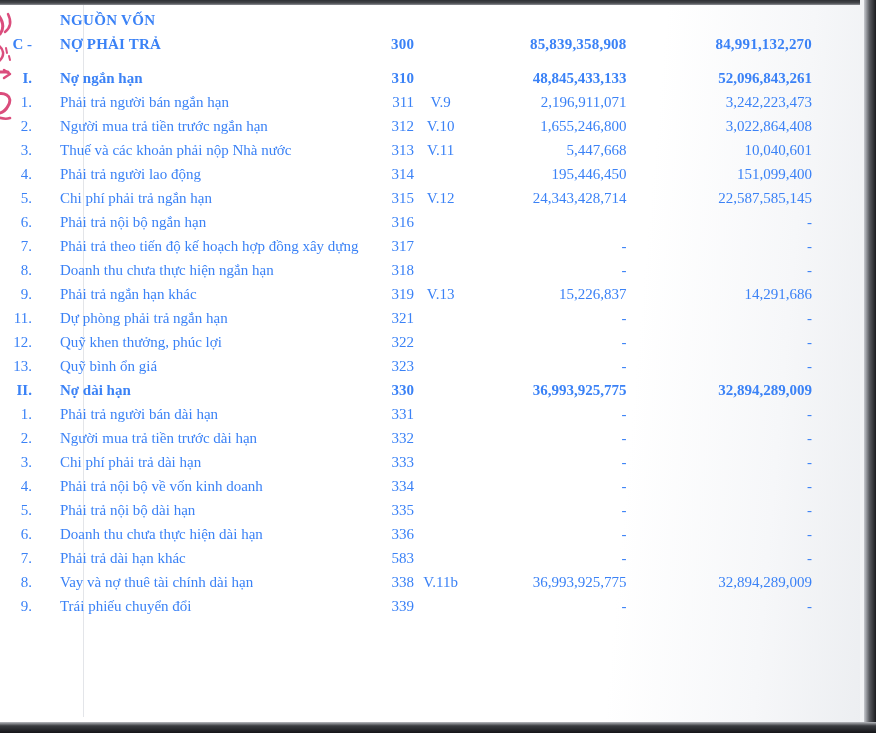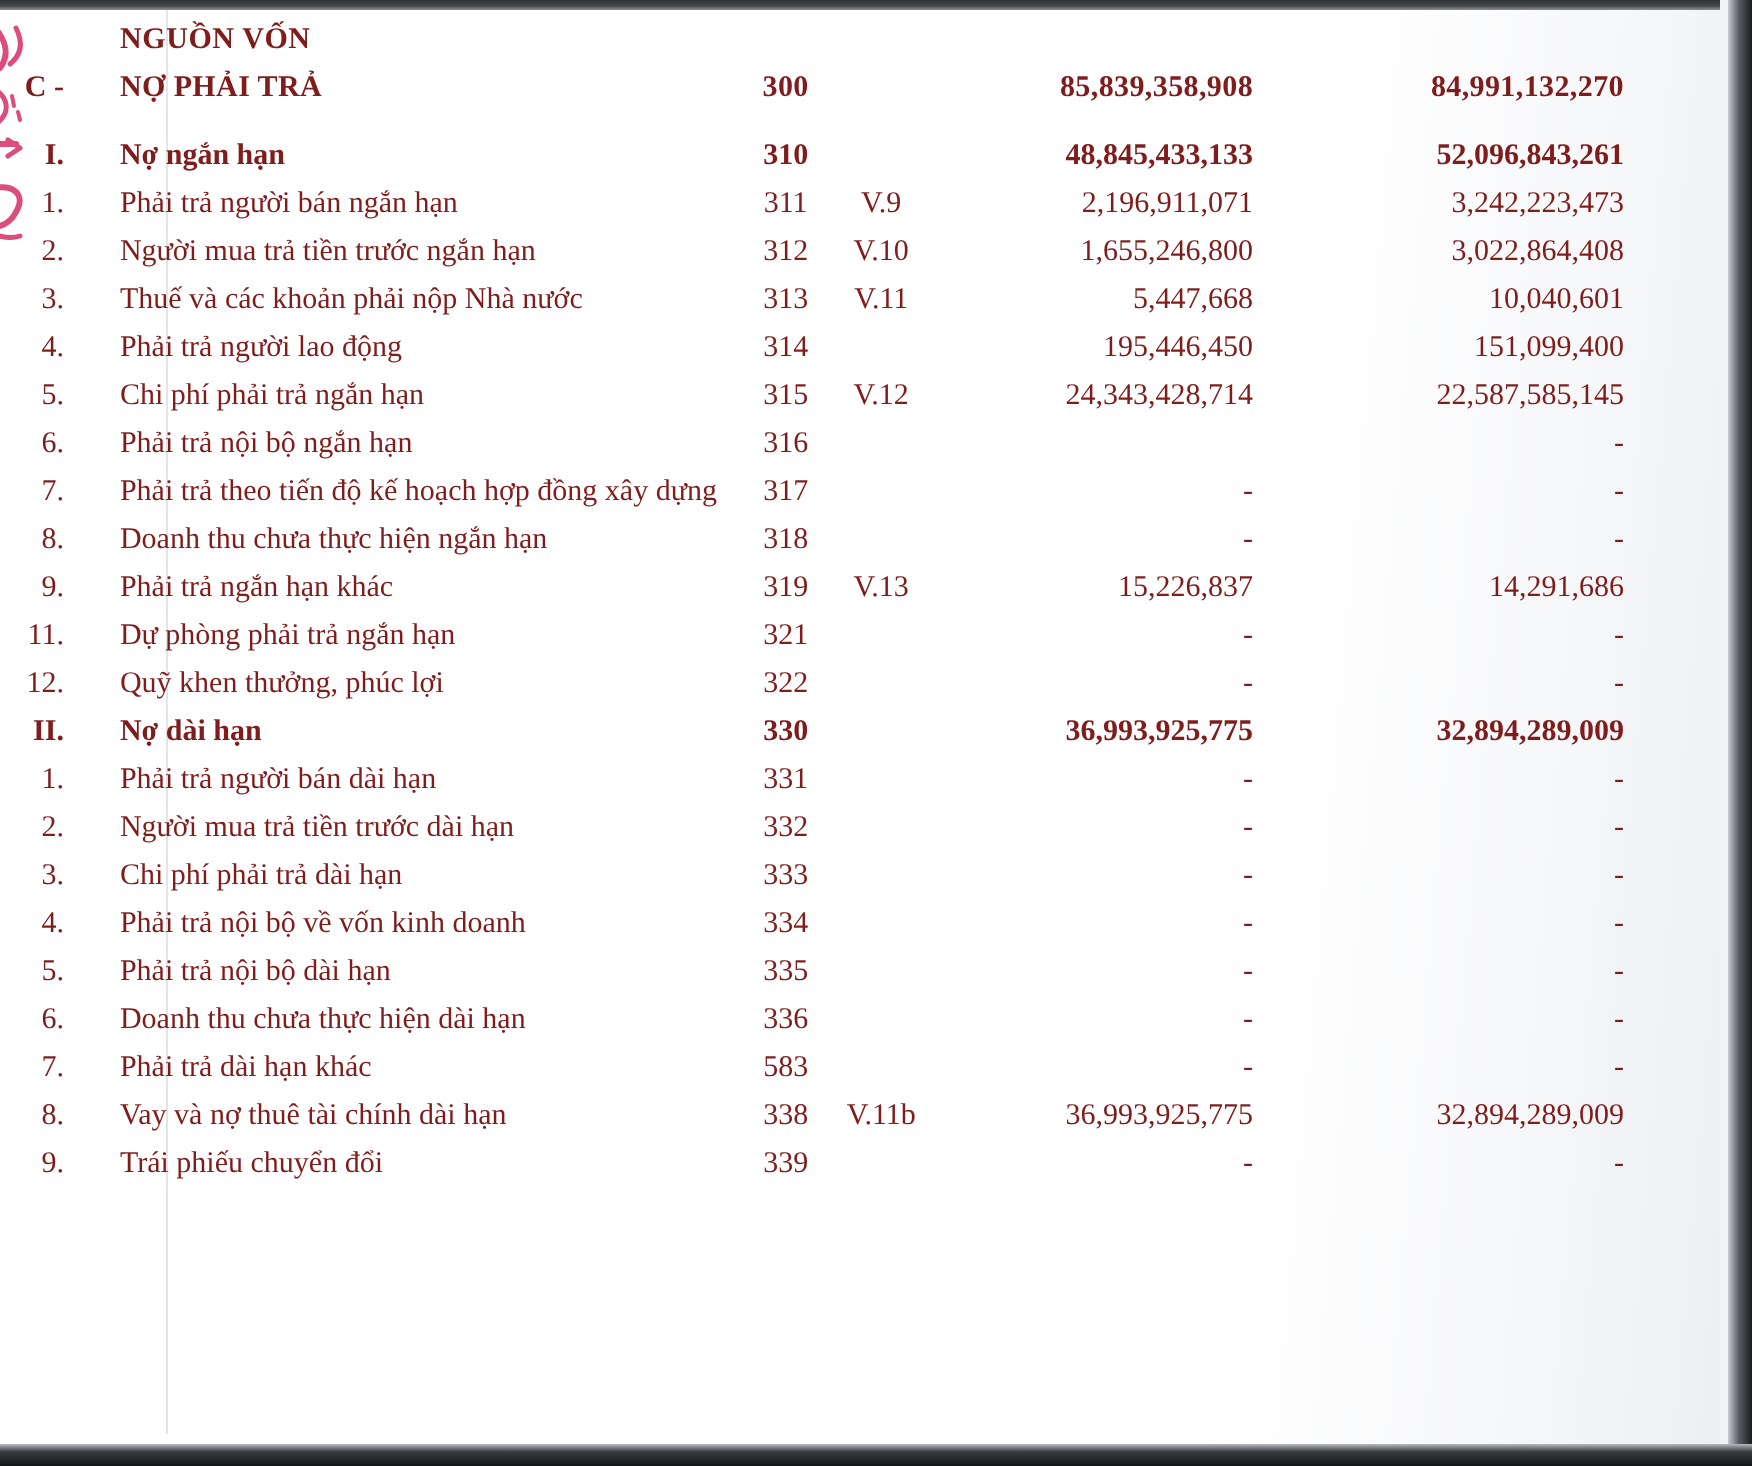--- a/index.html
+++ b/index.html
@@ -77,33 +77,33 @@
     color: #1a1a1a;
     white-space: nowrap;
   }
 
   table.fs {
     position: absolute;
     left: 0; top: 8px;
     width: 864px;
     border-collapse: collapse;
     font-size: 15px;
-    color: #7f1d1d;
+    color: #3b82f6;
   }
   table.fs td {
     padding: 0;
     vertical-align: baseline;
     line-height: 24px;
     height: 24px;
     white-space: nowrap;
   }
   
   .c-idx  { width: 38px; text-align: right; padding-right: 10px !important; }
   .c-lbl  { width: 318px; padding-left: 18px !important; }
-  .c-code { width: 52px; text-align: center; }
+  .c-code { width: 52px; text-align: right; }
   .c-note { width: 62px; text-align: center; }
   .c-v1   { width: 190px; text-align: right; padding-right: 26px !important; }
   .c-v2   { width: 190px; text-align: right; padding-right: 52px !important; }
 
   
   tr.gap-before td { padding-top: 10px !important; }
   tr.heading td {
     font-weight: bold;
     letter-spacing: .2px;
   }
@@ -247,20 +247,28 @@
           <td class="c-v2 dash">-</td>
         </tr>
         <tr>
           <td class="c-idx">12.</td>
           <td class="c-lbl">Quỹ khen thưởng, phúc lợi</td>
           <td class="c-code">322</td>
           <td class="c-note"></td>
           <td class="c-v1 dash">-</td>
           <td class="c-v2 dash">-</td>
         </tr>
+        <tr>
+          <td class="c-idx">13.</td>
+          <td class="c-lbl">Quỹ bình ổn giá</td>
+          <td class="c-code">323</td>
+          <td class="c-note"></td>
+          <td class="c-v1 dash">-</td>
+          <td class="c-v2 dash">-</td>
+        </tr>
         <tr class="section">
           <td class="c-idx roman">II.</td>
           <td class="c-lbl">Nợ dài hạn</td>
           <td class="c-code">330</td>
           <td class="c-note"></td>
           <td class="c-v1">36,993,925,775</td>
           <td class="c-v2">32,894,289,009</td>
         </tr>
         <tr>
           <td class="c-idx">1.</td>

